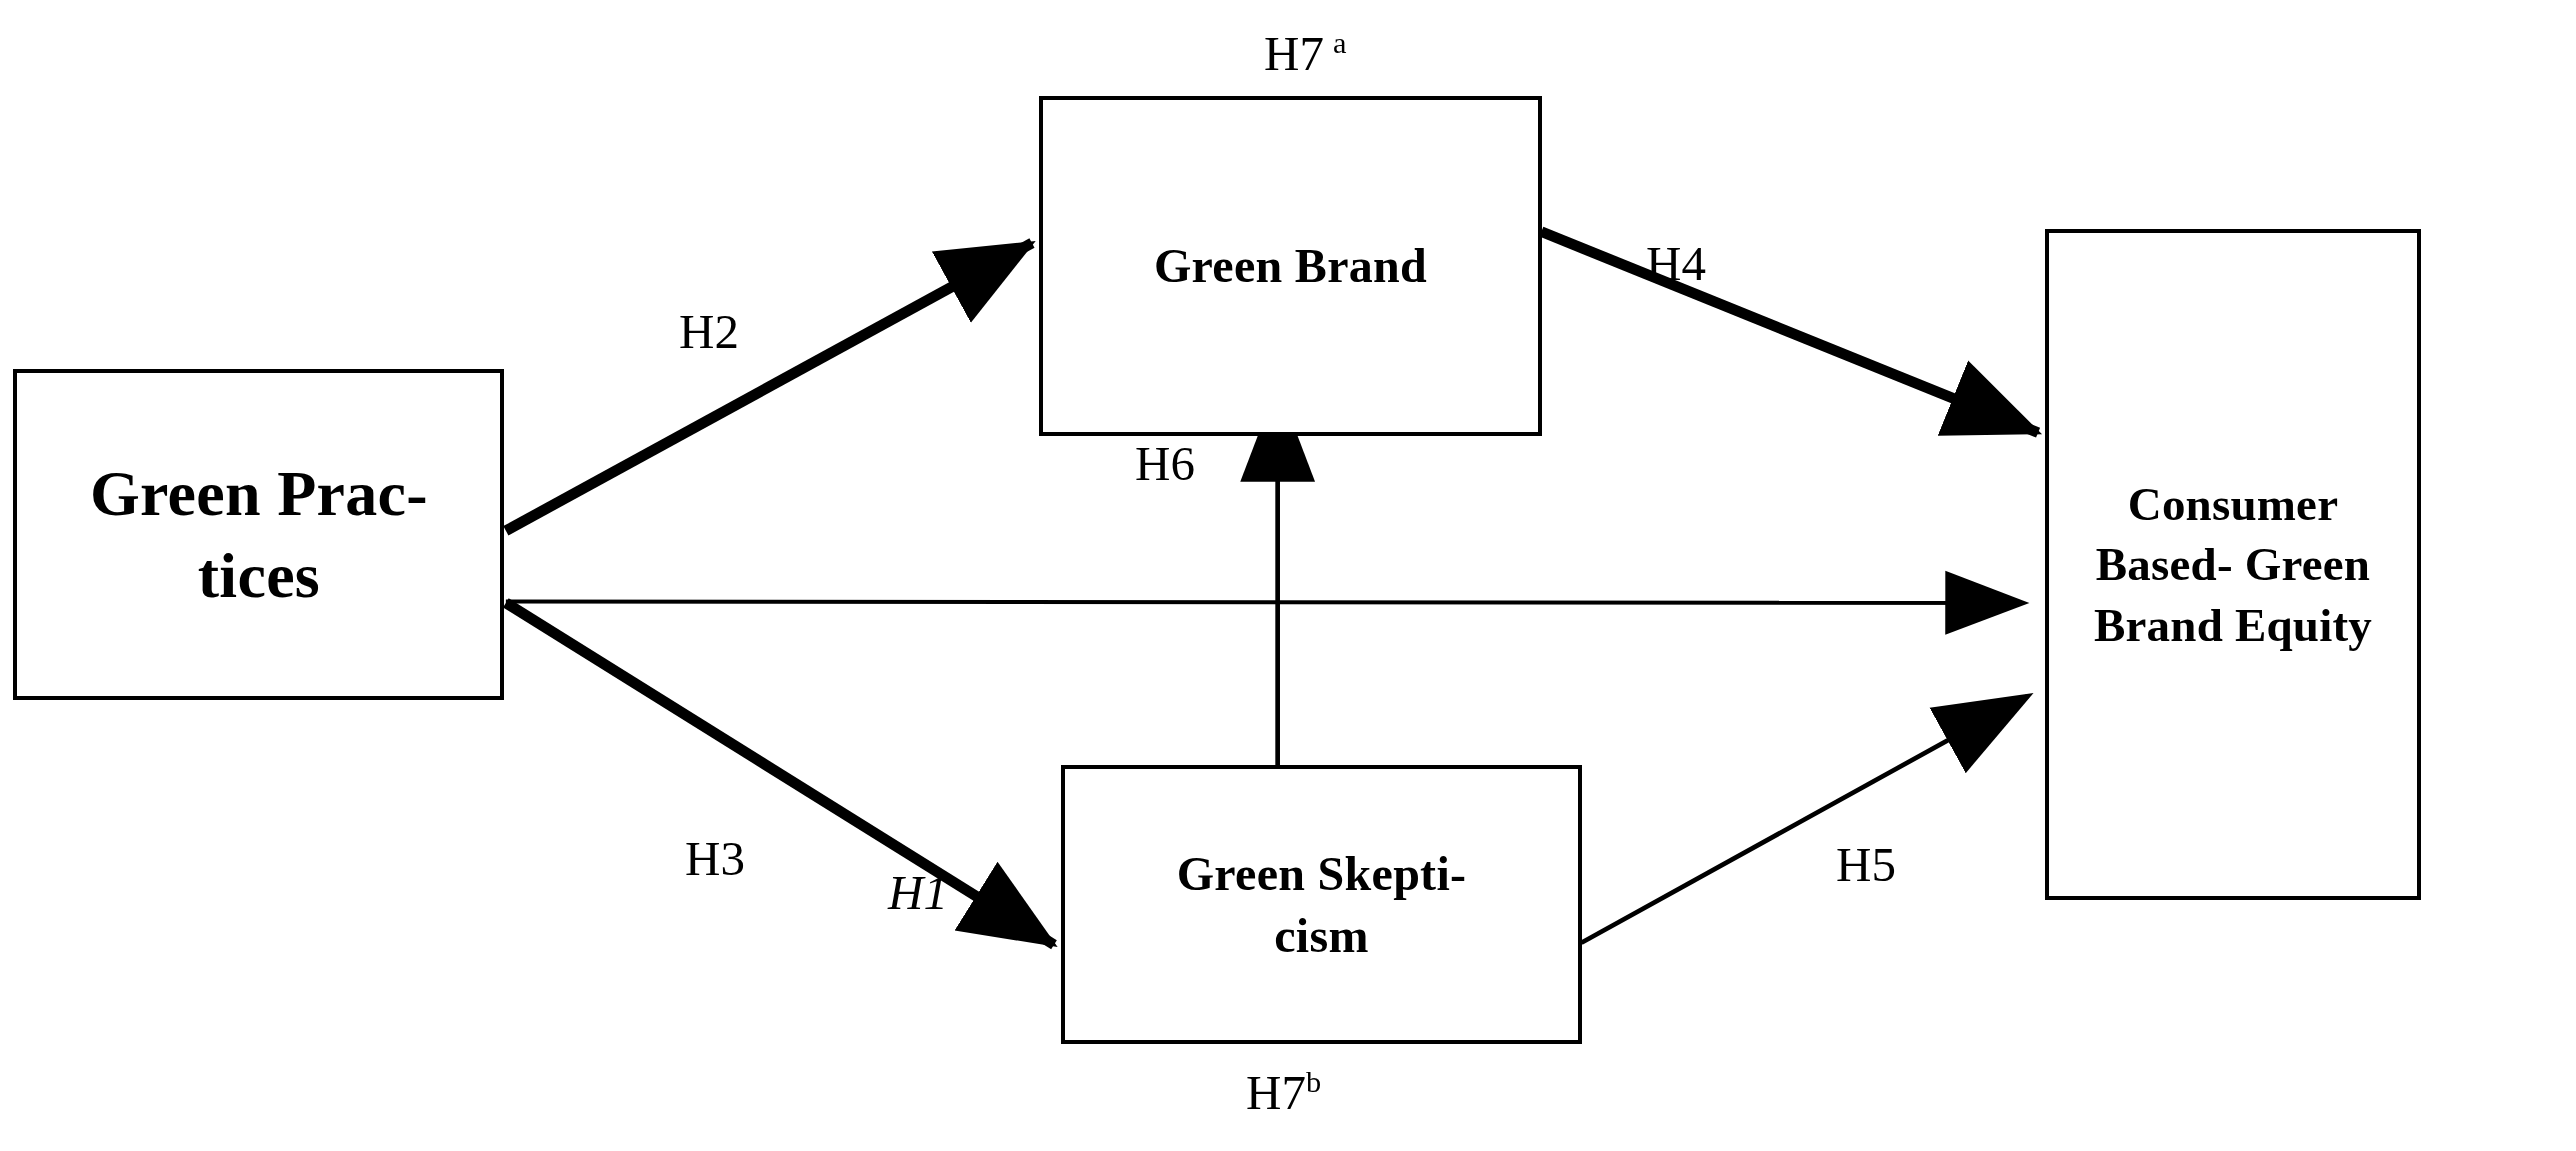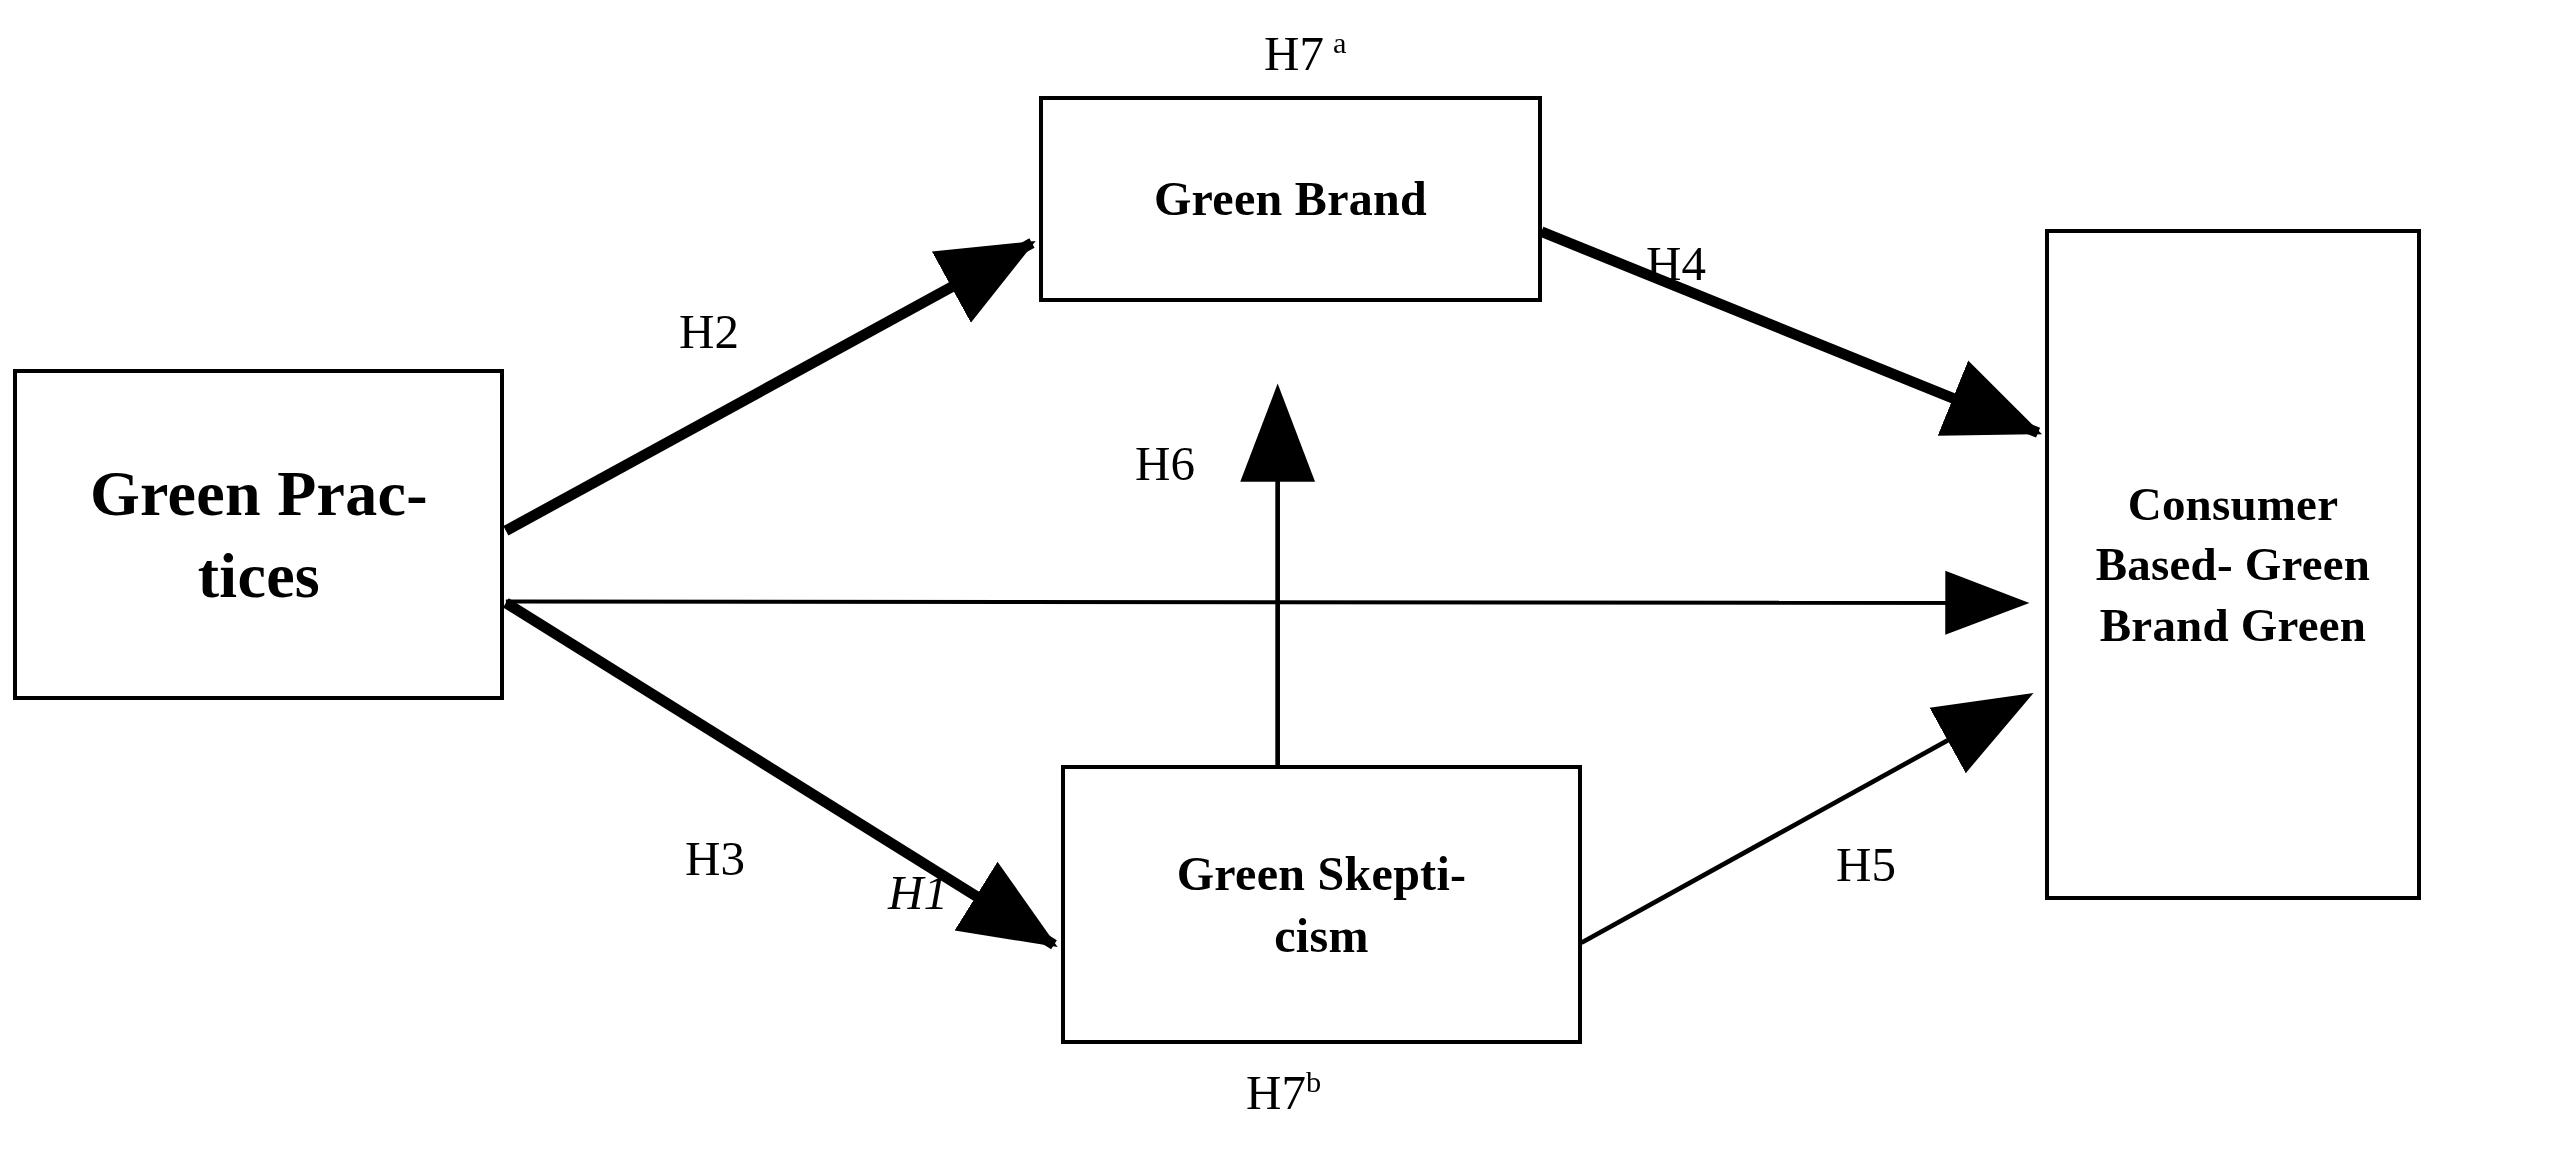--- a/index.html
+++ b/index.html
@@ -51,21 +51,21 @@
     height: 331px;
   }
   #node-green-practices .node-label {
     font-size: 64px;
     letter-spacing: 0.3px;
   }
   #node-green-brand-attachment {
     left: 1039px;
     top: 96px;
     width: 503px;
-    height: 206px;
+    height: 340px;
   }
   #node-green-brand-attachment .node-label {
     font-size: 48px;
     letter-spacing: 0.3px;
   }
   #node-green-skepticism {
     left: 1061px;
     top: 765px;
     width: 521px;
     height: 279px;
@@ -155,21 +155,21 @@
     <div class="node-label regular">
       <span>Green Skepti-</span><br>
       <span>cism</span>
     </div>
   </div>
 
   <div class="node-box" id="node-cb-green-brand-equity">
     <div class="node-label bold">
       <span>Consumer</span><br>
       <span>Based- Green</span><br>
-      <span>Brand Green</span>
+      <span>Brand Equity</span>
     </div>
   </div>
 
   <div class="edge-label" id="label-h1">H1</div>
 
   <div class="edge-label" id="label-h2">H2</div>
 
   <div class="edge-label" id="label-h3">H3</div>
 
   <div class="edge-label" id="label-h4">H4</div>

